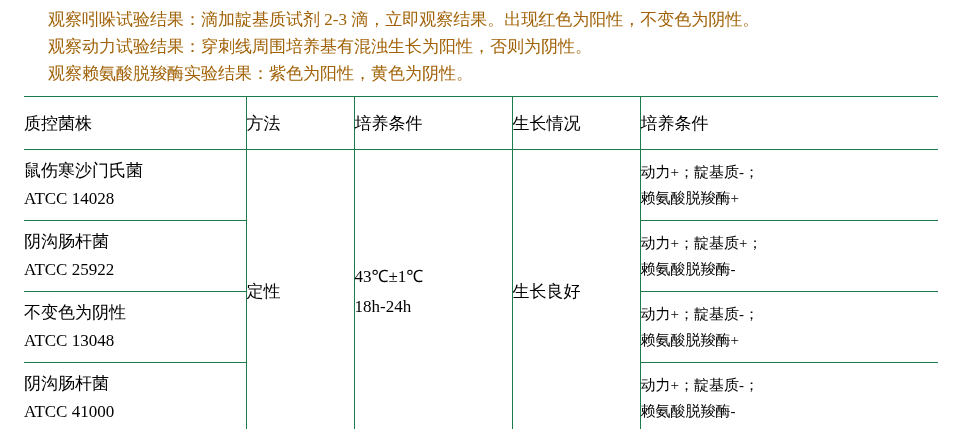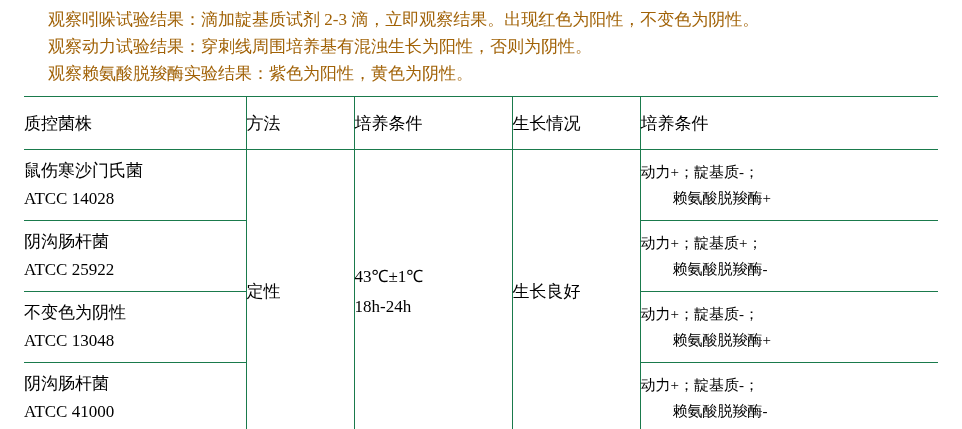--- a/index.html
+++ b/index.html
@@ -68,21 +68,21 @@
     font-size: 17px;
     line-height: 30px;
   }
   .cond-line { display: block; }
   .react-cell {
     height: 70px;
     font-size: 15px;
     line-height: 26px;
   }
   .react-line1 { display: block; }
-  .react-line2 { display: block; padding-left: 32px; }
+  .react-line2 { display: block; }
   .last-row td { border-bottom: 2px solid #0f6b3f; }
   col.c-strain { width: 222px; }
   col.c-method { width: 108px; }
   col.c-cond { width: 158px; }
   col.c-growth { width: 128px; }
   col.c-react { width: 298px; }
 </style>
 </head>
 <body>
 

